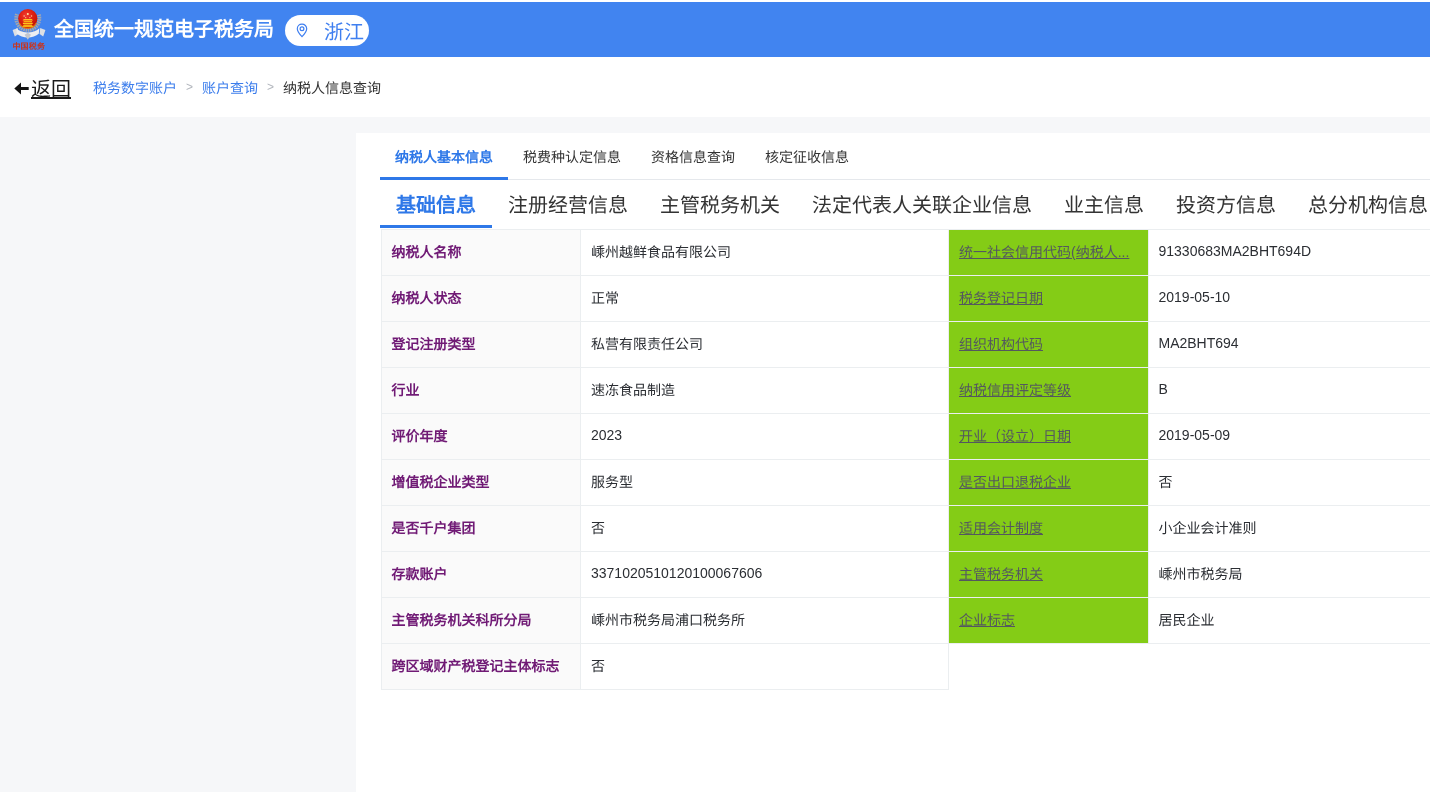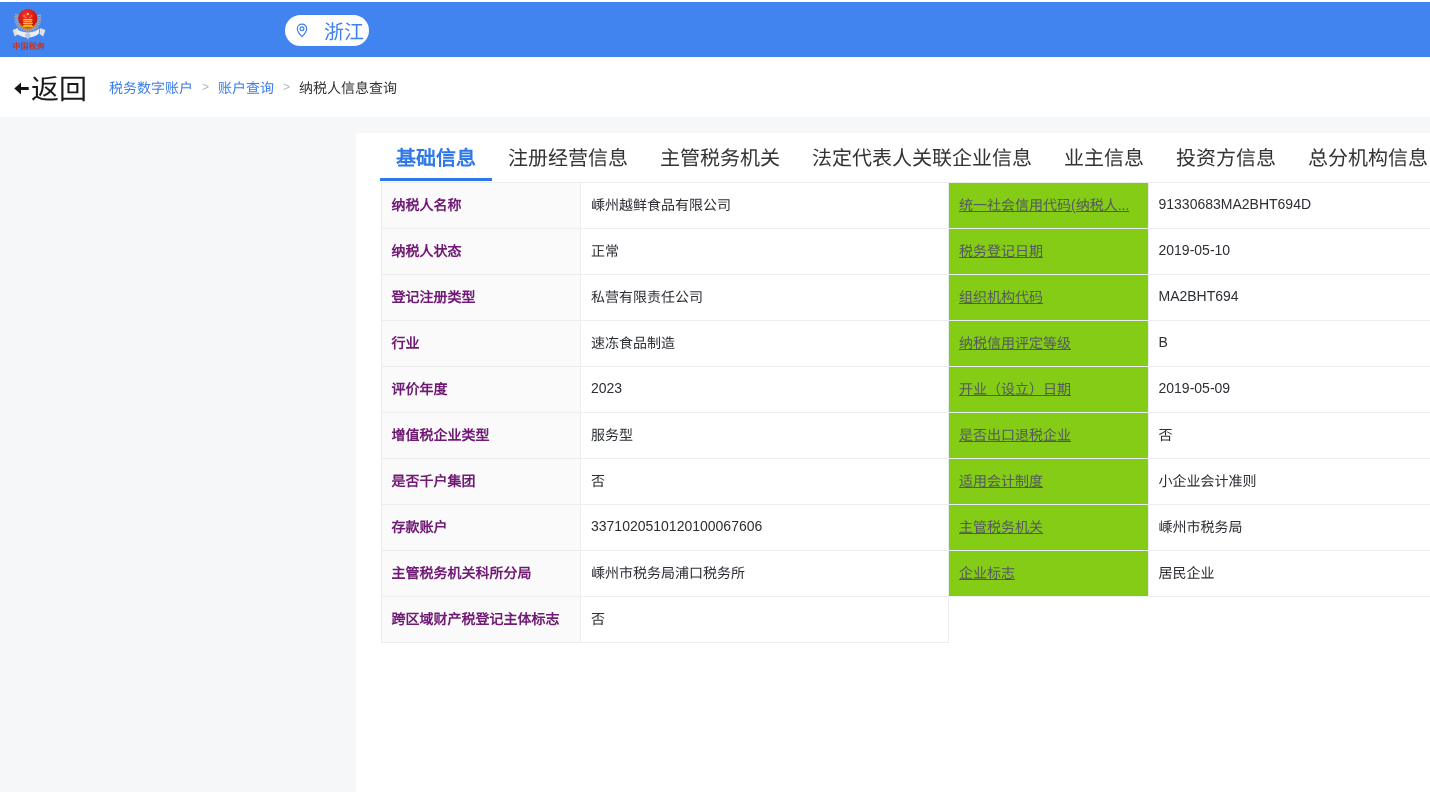--- a/index.html
+++ b/index.html
@@ -12,21 +12,21 @@
   .hd .title { position:absolute; left:54px; top:0; height:55px; line-height:55px;
     color:#fff; font-size:20px; font-weight:700; letter-spacing:0px; }
   .hd .pill { position:absolute; left:285px; top:12.5px; width:84px; height:31px;
     background:#fff; border-radius:15.5px; display:flex; align-items:center; }
   .hd .pill svg { margin-left:11px; }
   .hd .pill span { margin-left:16px; font-size:20px; color:#3f7ff0; }
   
   .bc { height:60px; background:#fff; display:flex; align-items:center; }
   .back { display:flex; align-items:center; color:#1a1a1a; margin-left:14px; }
   .back .arr2 { margin:2px 2px 0 0; }
-  .back .txt { font-size:28px; }
+  .back .txt { font-size:20px;text-decoration:underline; }
   .crumbs { margin-left:22px; font-size:14px; color:#333; display:flex; align-items:center; }
   .crumbs a { color:#3d7eec; text-decoration:none; }
   .crumbs .sep { color:#b2b6bd; margin:0 9px; font-size:12px; font-family:"Liberation Sans",sans-serif; }
   
   .main { height:675px; background:#f6f7f9; }
   .panel { margin-left:355.5px; height:659px; background:#fff; position:relative;
     top:16px; padding-left:24.5px; overflow:hidden; }
   
   .tabs1 { height:47px; border-bottom:1px solid #e5e8ec; white-space:nowrap; }
   .tabs1 .t { display:inline-block; height:47px; line-height:49px; padding:0 15px;
@@ -77,20 +77,21 @@
     <path d="M10.9 14.8 h9.8 v1.3 h-9.8 Z" fill="#ffc21e"></path>
     <path d="M11.8 16.6 h8 l1.5 2.4 h-11 Z" fill="#f7ae10"></path>
     <circle cx="15.8" cy="5.9" r="1" fill="#ffeaa6"></circle>
     <circle cx="12.1" cy="7.9" r="0.75" fill="#ffd9b0" opacity="0.9"></circle>
     <circle cx="19.5" cy="7.9" r="0.75" fill="#ffd9b0" opacity="0.9"></circle>
     <circle cx="13.7" cy="9.7" r="0.65" fill="#ffd9b0" opacity="0.8"></circle>
     <circle cx="17.9" cy="9.7" r="0.65" fill="#ffd9b0" opacity="0.8"></circle>
 
     <text x="16.8" y="41" text-anchor="middle" font-size="8" font-weight="700" fill="#c8351f" letter-spacing="0.2" font-family="'Liberation Serif',serif">中国税务</text>
   </svg>
+  <div class="title">全国统一规范电子税务局</div>
   <div class="pill">
     <svg width="12" height="15" viewBox="0 0 12 15">
       <path d="M6 1.2 C3.3 1.2 1.3 3.2 1.3 5.8 C1.3 9 6 13.6 6 13.6 C6 13.6 10.7 9 10.7 5.8 C10.7 3.2 8.7 1.2 6 1.2 Z" fill="none" stroke="#3f7ff0" stroke-width="1.2"></path>
       <circle cx="6" cy="5.8" r="1.9" fill="none" stroke="#3f7ff0" stroke-width="1.2"></circle>
     </svg>
     <span>浙江</span>
   </div>
 </div>
 
 <div class="bc">
@@ -104,20 +105,23 @@
     <a>税务数字账户</a>
       <span class="sep">&gt;</span>
       <a>账户查询</a>
       <span class="sep">&gt;</span>
       <span>纳税人信息查询</span>
   </div>
 </div>
 
 <div class="main">
   <div class="panel">
+    <div class="tabs1">
+      <span class="t on">纳税人基本信息</span><span class="t">税费种认定信息</span><span class="t">资格信息查询</span><span class="t">核定征收信息</span>
+    </div>
     <div class="tabs2">
       <span class="t on">基础信息</span><span class="t">注册经营信息</span><span class="t">主管税务机关</span><span class="t">法定代表人关联企业信息</span><span class="t">业主信息</span><span class="t">投资方信息</span><span class="t">总分机构信息</span>
     </div>
     <table class="info">
       <tbody>
           <tr>
             <td class="lb">纳税人名称</td>
             <td class="v1">嵊州越鲜食品有限公司</td>
             <td class="lb2">统一社会信用代码(纳税人...</td>
             <td class="v2">91330683MA2BHT694D</td>

